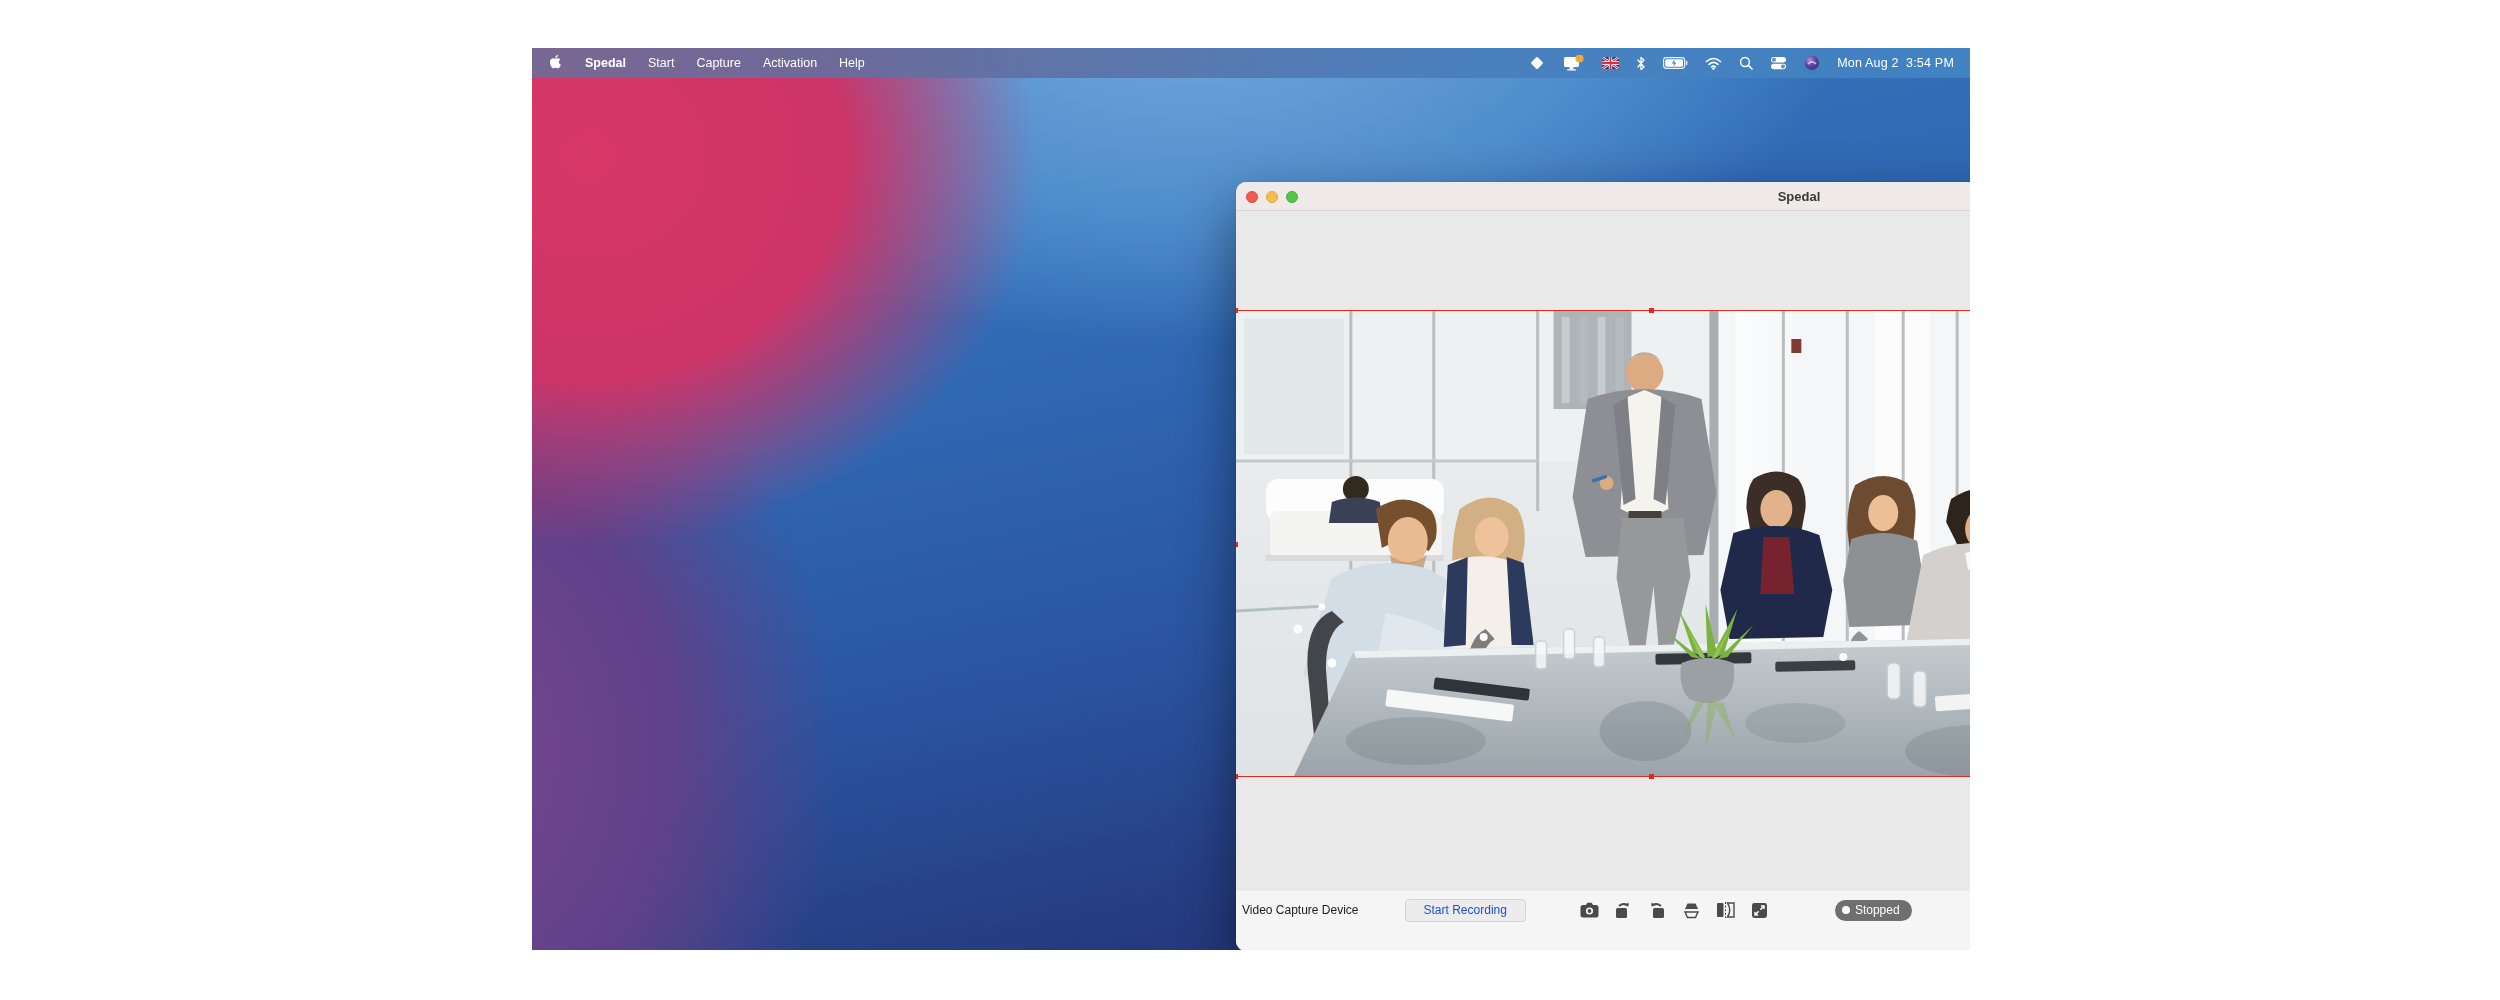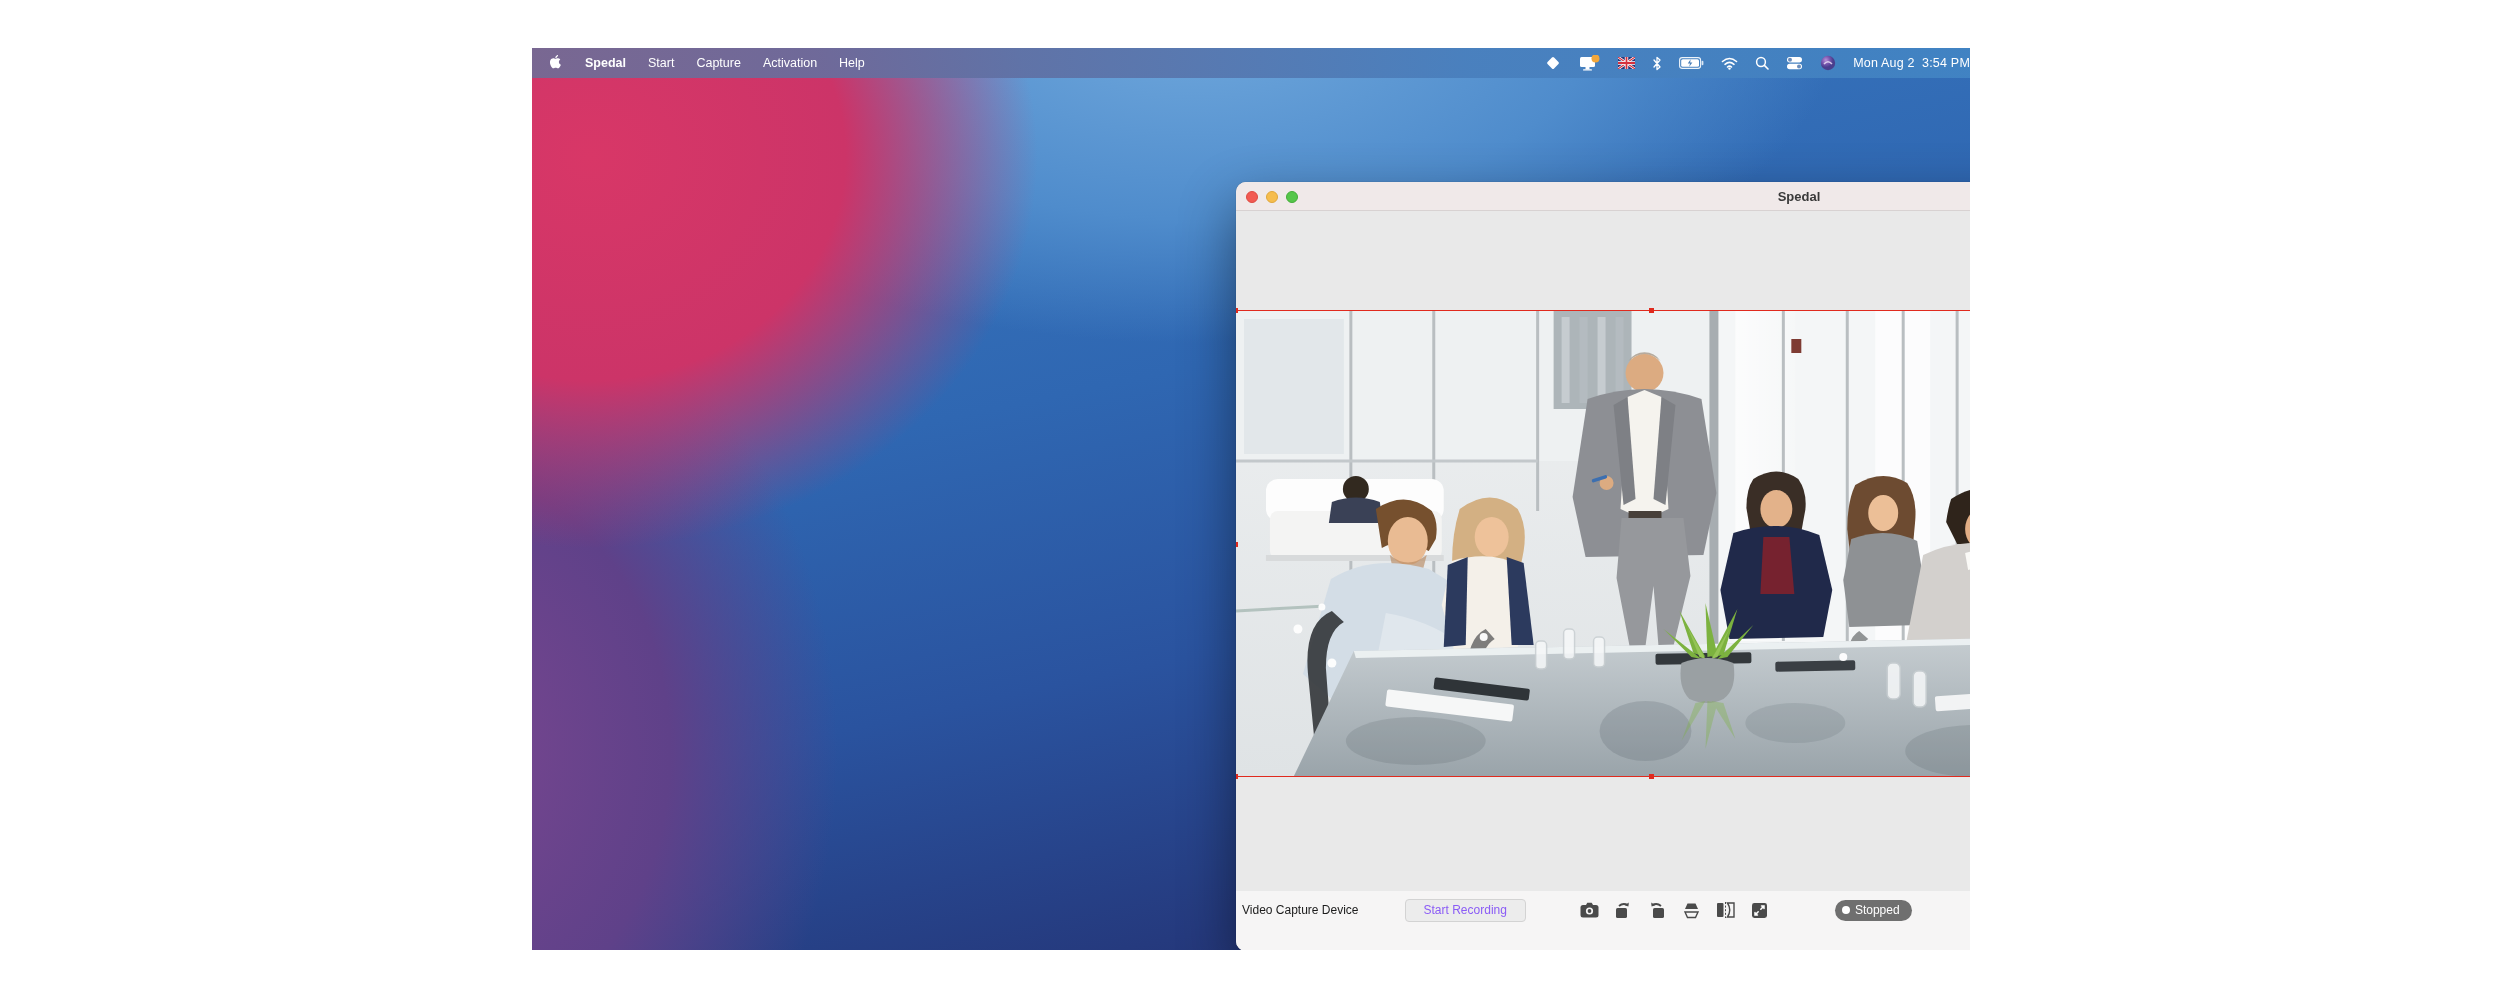--- a/index.html
+++ b/index.html
@@ -20,21 +20,21 @@
 
   
   .menubar {
     position:absolute; left:0; top:0; width:100%; height:30px;
     background:linear-gradient(90deg, rgba(116,106,148,.95) 0%, rgba(95,112,164,.92) 35%, rgba(72,126,188,.9) 65%, rgba(66,133,196,.9) 100%);
     display:flex; align-items:center; color:#fff; font-size:12.5px;
   }
   .menubar .left { display:flex; align-items:center; gap:22px; padding-left:18px; }
   .menubar .mi { cursor:default; }
   .menubar .app-name { font-weight:bold; }
-  .menubar .right { margin-left:auto; display:flex; align-items:center; gap:17px; }
+  .menubar .right { margin-left:auto; display:flex; align-items:center; gap:17px; padding-right:16px; }
   .sicon { display:flex; align-items:center; justify-content:center; height:18px; }
   .clock { font-size:12.5px; letter-spacing:.2px; white-space:pre; }
 
   
   .window {
     position:absolute; left:704px; top:134px; width:1126px; height:769px;
     border-radius:10px; background:#f2f1f1; box-shadow:0 22px 55px rgba(0,0,0,.45), 0 0 1px rgba(0,0,0,.4);
     overflow:hidden;
   }
   .titlebar { height:29px; background:#f0e9e9; border-bottom:1px solid #d8d2d2; position:relative; display:flex; align-items:center; justify-content:center; }
@@ -54,21 +54,21 @@
   .cropframe { position:absolute; left:-1px; top:99px; width:831px; height:467px; border:1px solid #e02a1e; pointer-events:auto; }
   .handle { position:absolute; width:5px; height:5px; background:#e02a1e; }
   .h-tl{left:-3px;top:-3px} .h-tm{left:50%;margin-left:-2px;top:-3px}
   .h-ml{left:-3px;top:50%;margin-top:-2px}
   .h-bl{left:-3px;bottom:-3px} .h-bm{left:50%;margin-left:-2px;bottom:-3px}
 
   
   .bottombar { position:absolute; left:0; top:680px; width:1126px; height:60px; background:#f6f5f5; }
   .tools { position:absolute; left:6px; top:6px; height:26px; display:flex; align-items:center;gap:32px; }
   .dev-label { font-size:12px; color:#1c1c1c; margin-right:14px; }
-  .rec-btn { height:23px; padding:0 18px; background:#ececec; border:1px solid #d3d3d3; border-radius:4px; font-size:12px; color:#8b5cf6; display:flex; align-items:center; margin-right:22px; }
+  .rec-btn { height:23px; padding:0 18px; background:#ececec; border:1px solid #d3d3d3; border-radius:4px; font-size:12px; color:#1d4ed8; display:flex; align-items:center; margin-right:22px; }
   .ticons { display:flex; align-items:center; gap:15px; margin-right:14px; }
   .ticon { width:19px; height:19px; display:flex; align-items:center; justify-content:center; }
   .pill { height:21px; background:#6f6f6f; border-radius:11px; color:#fff; font-size:12px; display:flex; align-items:center; gap:5px; padding:0 12px 0 7px; margin-left:20px; }
   .pill .dot { width:8px; height:8px; border-radius:50%; background:#fff; }
 </style>
 </head>
 <body>
 
 <div class="desktop">
 

